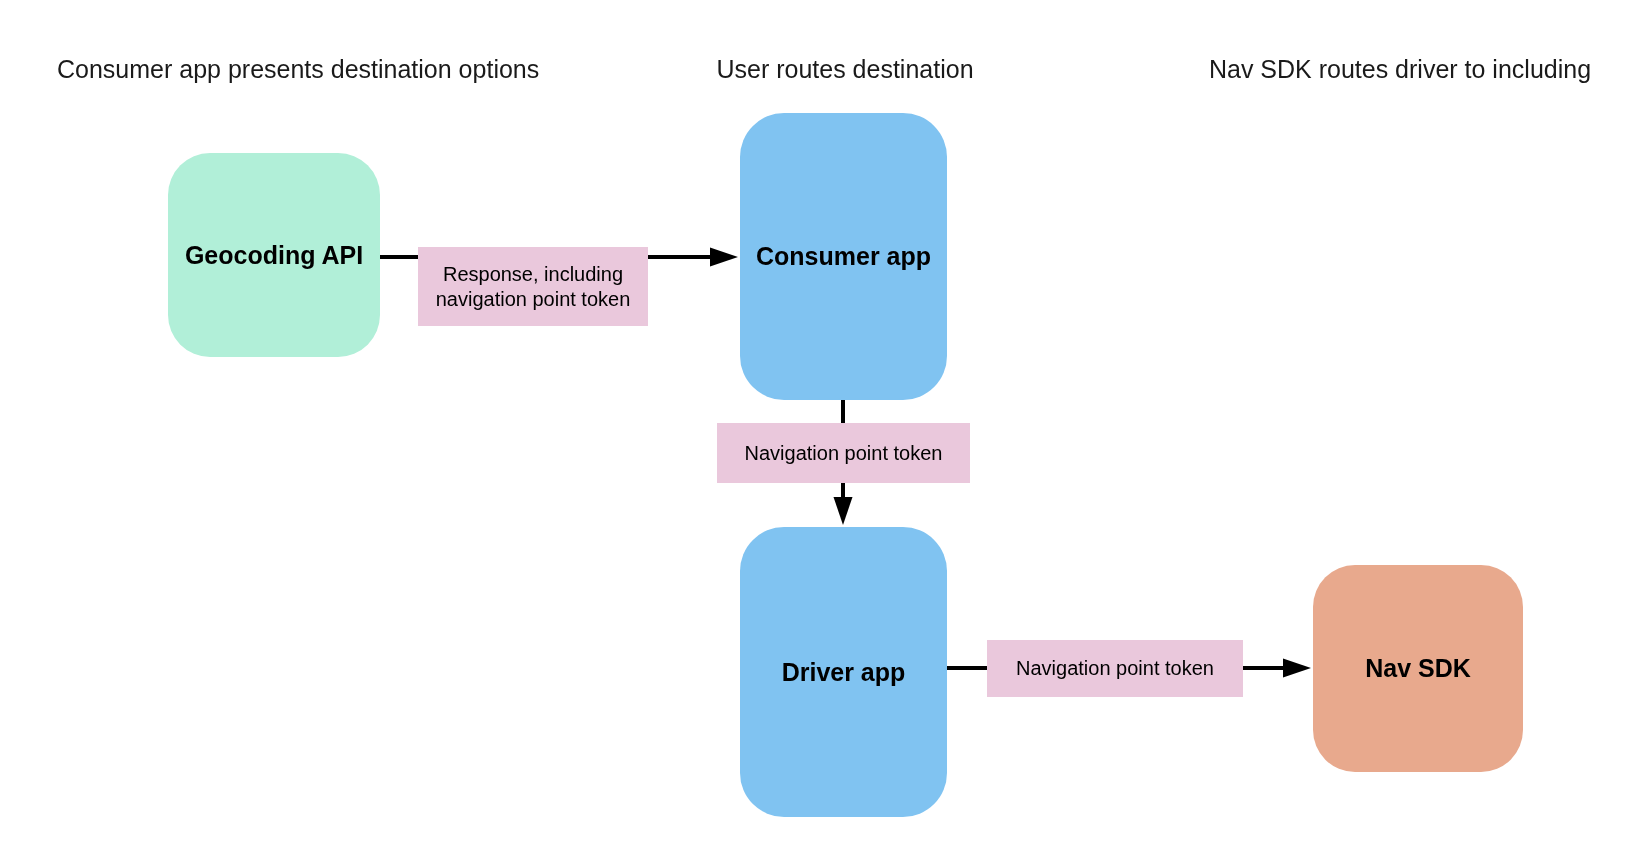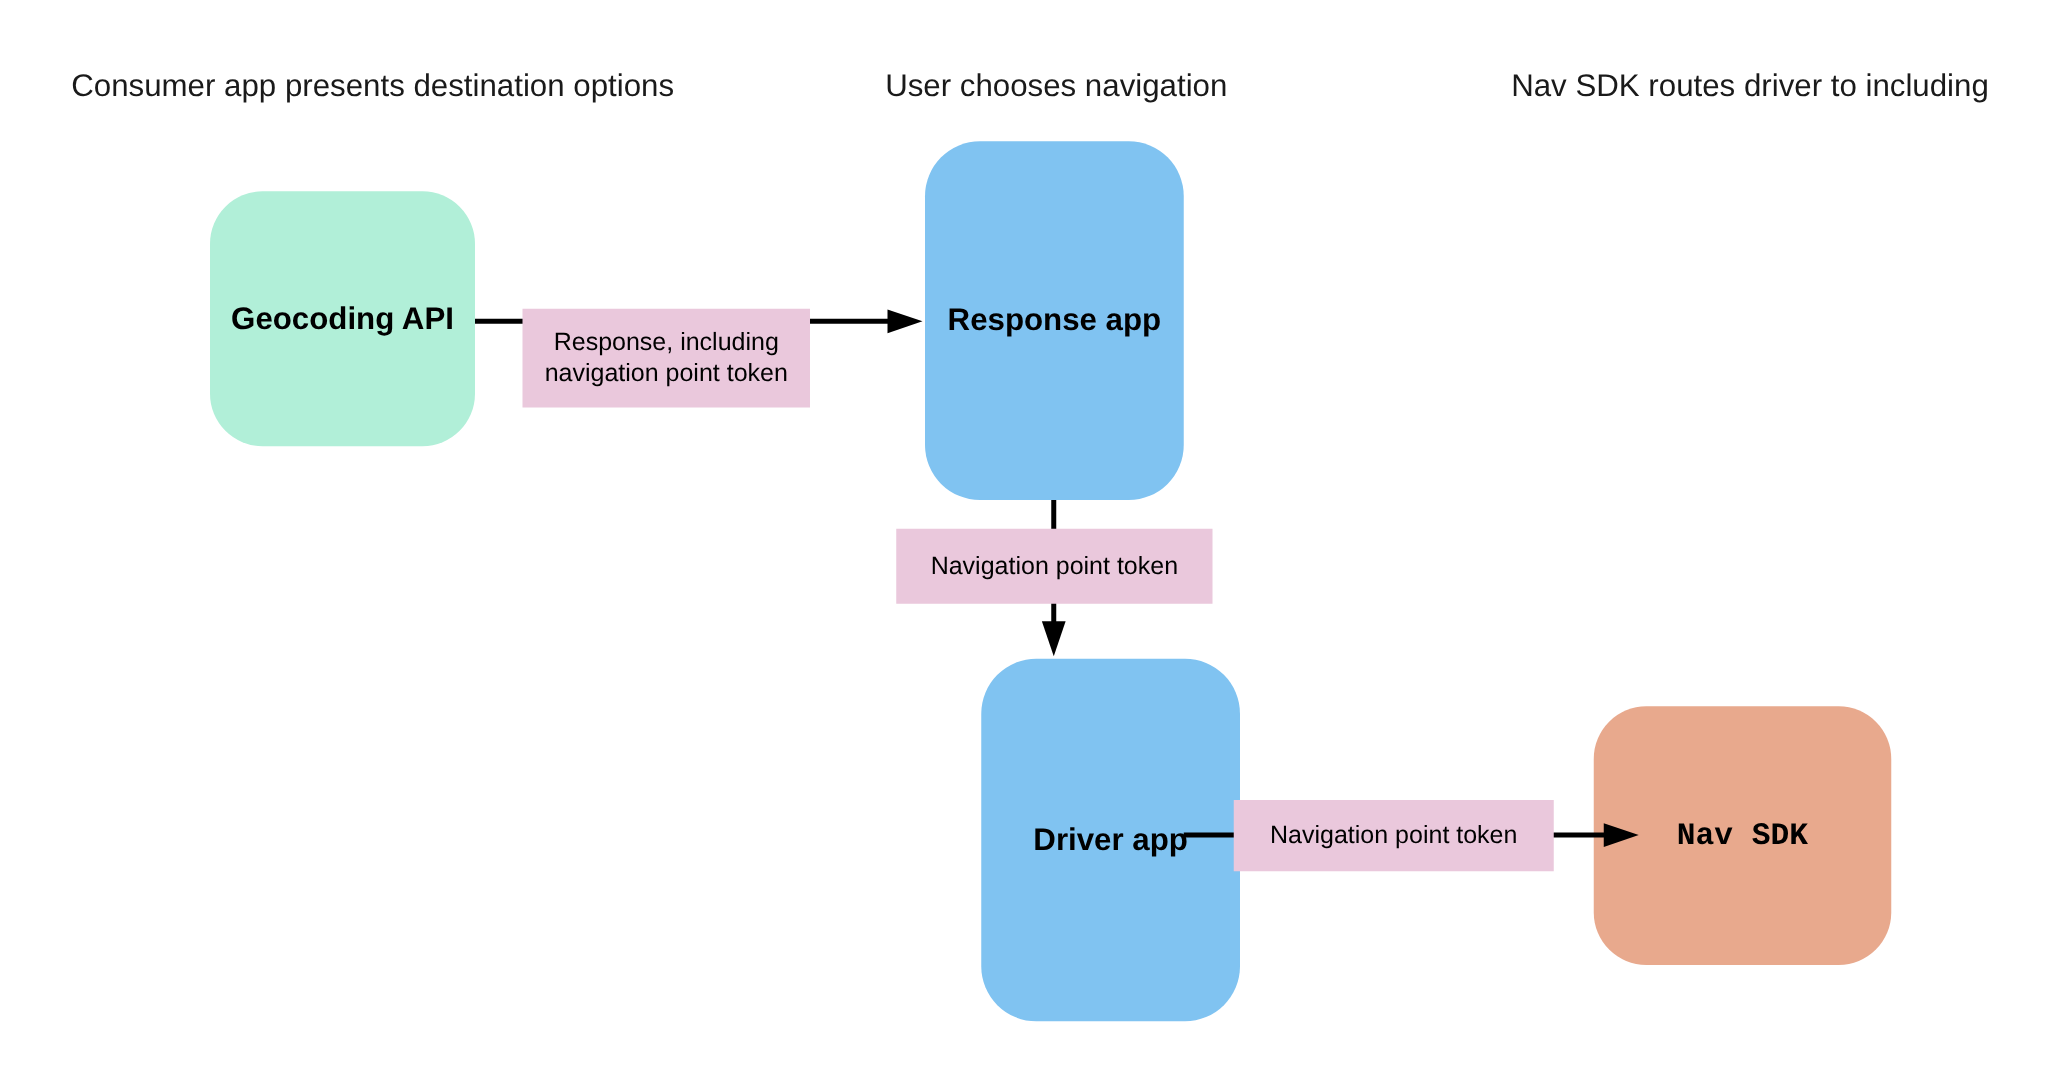--- a/index.html
+++ b/index.html
@@ -34,22 +34,22 @@
     align-items: center;
     justify-content: center;
     font-weight: bold;
     font-size: 25px;
     color: #000000;
     text-align: left;
     border-radius: 42px;
   }
   .node.geocoding { left: 168px; top: 153px; width: 212px; height: 204px; }
   .node.consumer  { left: 740px; top: 113px; width: 207px; height: 287px; border-radius: 44px; }
-  .node.driver    { left: 740px; top: 527px; width: 207px; height: 290px; border-radius: 44px; margin-left: 45px; }
-  .node.navsdk    { left: 1275px; top: 565px; width: 238px; height: 207px; font-family: Liberation Mono, monospace; }
+  .node.driver    { left: 740px; top: 527px; width: 207px; height: 290px; border-radius: 44px; }
+  .node.navsdk    { left: 1313px; top: 565px; width: 210px; height: 207px; }
 
   .edges-layer {
     position: absolute;
     left: 0; top: 0;
     width: 1646px;
     height: 868px;
     z-index: 2;
     pointer-events: none;
   }
   .edge-label {
@@ -66,28 +66,28 @@
   .edge-label.l1 { left: 418px; top: 218px; width: 230px; height: 79px; }
   .edge-label.l2 { left: 717px; top: 423px; width: 253px; height: 60px; }
   .edge-label.l3 { left: 987px; top: 640px; width: 256px; height: 57px; }
 </style>
 </head>
 <body>
 
 <div class="canvas">
 
   <div class="col-title t1">Consumer app presents destination options</div>
-  <div class="col-title t2">User chooses navigation</div>
+  <div class="col-title t2">User routes destination</div>
   <div class="col-title t3">Nav SDK routes driver to including</div>
 
   <div class="node geocoding" style="background-color: rgb(177, 239, 216);">
     <span>Geocoding API</span>
   </div>
   <div class="node consumer" style="background-color: rgb(128, 195, 241);">
-    <span>Response app</span>
+    <span>Consumer app</span>
   </div>
   <div class="node driver" style="background-color: rgb(128, 195, 241);">
     <span>Driver app</span>
   </div>
   <div class="node navsdk" style="background-color: rgb(232, 169, 141);">
     <span>Nav SDK</span>
   </div>
 
   <svg class="edges-layer" viewBox="0 0 1646 868" xmlns="http://www.w3.org/2000/svg">
     <g>

